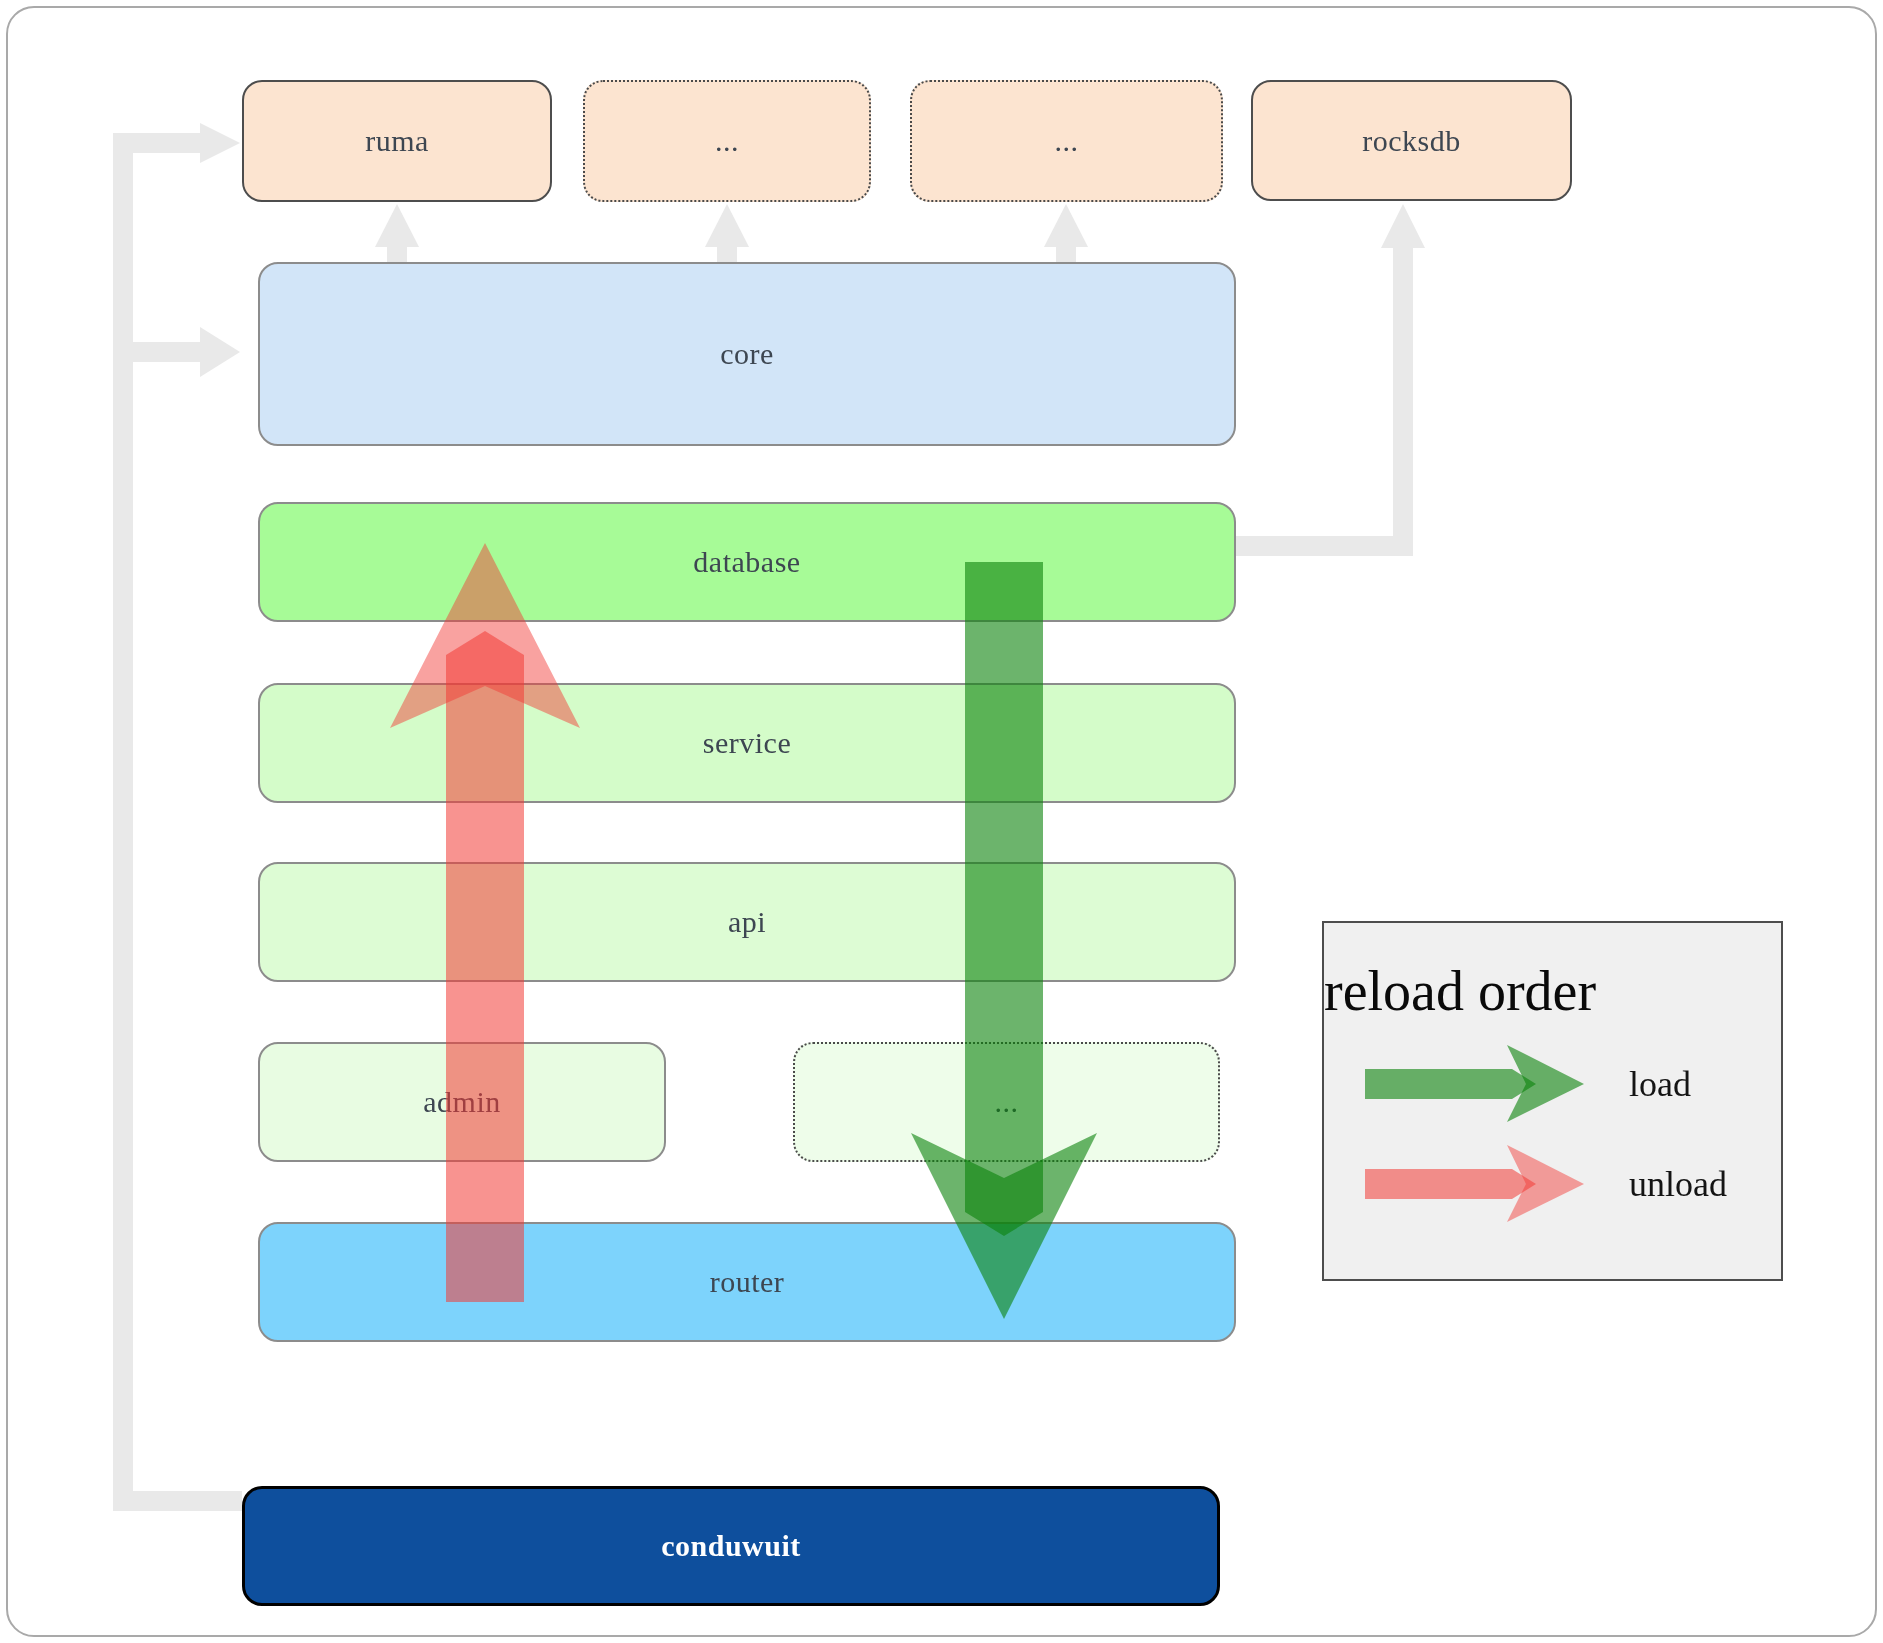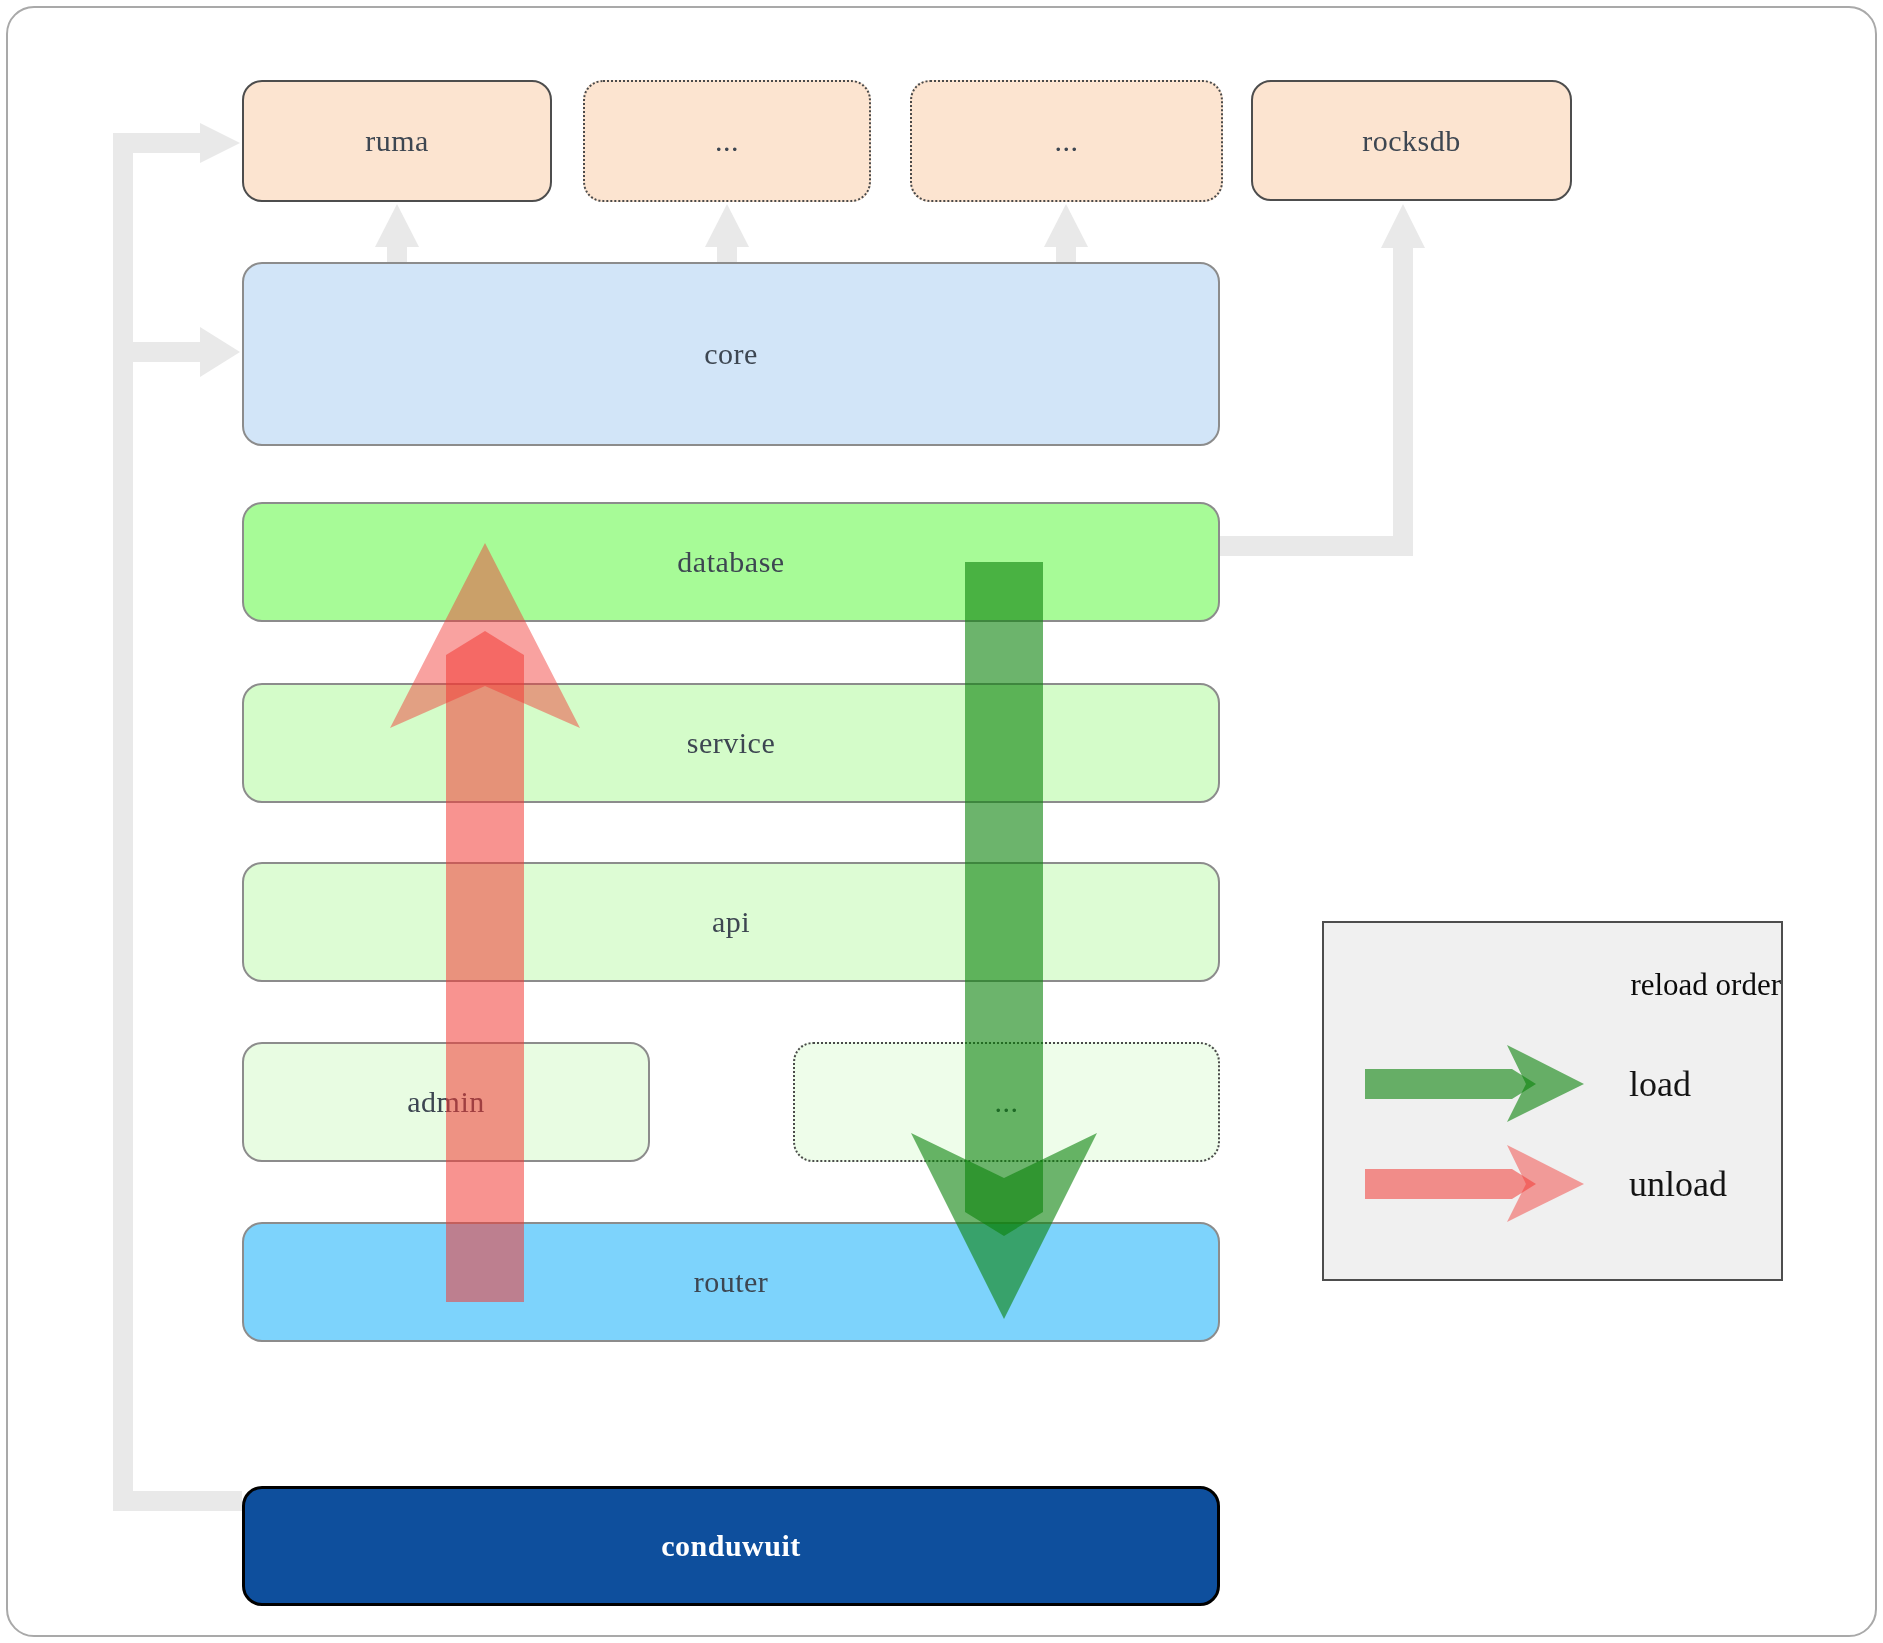--- a/index.html
+++ b/index.html
@@ -11,42 +11,42 @@
     position:absolute;left:6px;top:6px;width:1867px;height:1627px;
     border:2px solid #a9a9a9;border-radius:28px;
   }
   .box{
     position:absolute;display:flex;align-items:center;justify-content:center;
     border-radius:20px;font-size:30px;color:var(--text);box-sizing:border-box;
     letter-spacing:0.5px;
   }
   .solid-dark{border:2.5px solid var(--peach-border);}
   .dotted{border:2.5px dotted #4a4a4a;}
-  .gray-border{border:2px solid var(--box-border);}
+  .gray-border{border:2px solid var(--box-border);margin-left:16px;}
   .peach{background:var(--peach);}
   .blue{background:var(--blue);}
   .db{background:var(--bright-green);}
   .svc{background:var(--green1);}
   .api{background:var(--green2);}
   .adm{background:var(--green3);}
   .adm2{background:var(--green4);}
   .router{background:#7dd3fc;}
   .navy{
     background:var(--navy);border:3px solid #000;color:#ffffff;
     font-weight:600;
   }
   svg{position:absolute;left:0;top:0;}
   #legend{
     position:absolute;left:1322px;top:921px;width:461px;height:360px;
     background:var(--legend-bg);border:2.5px solid var(--legend-border);
     box-sizing:border-box;
   }
   #legend-title{
-    position:absolute;left:0;top:44px;width:100%;text-align:right;
-    font-size:31px;color:#0a0a0a;
+    position:absolute;left:0;top:36px;width:100%;text-align:left;
+    font-size:56px;color:#0a0a0a;
   }
   .legend-label{position:absolute;font-size:36px;color:#141414;}
   #legend-load-label{left:305px;top:140px;}
   #legend-unload-label{left:305px;top:240px;}
 </style>
 </head>
 <body>
 
 <div id="canvas">
   <div id="frame"></div>

